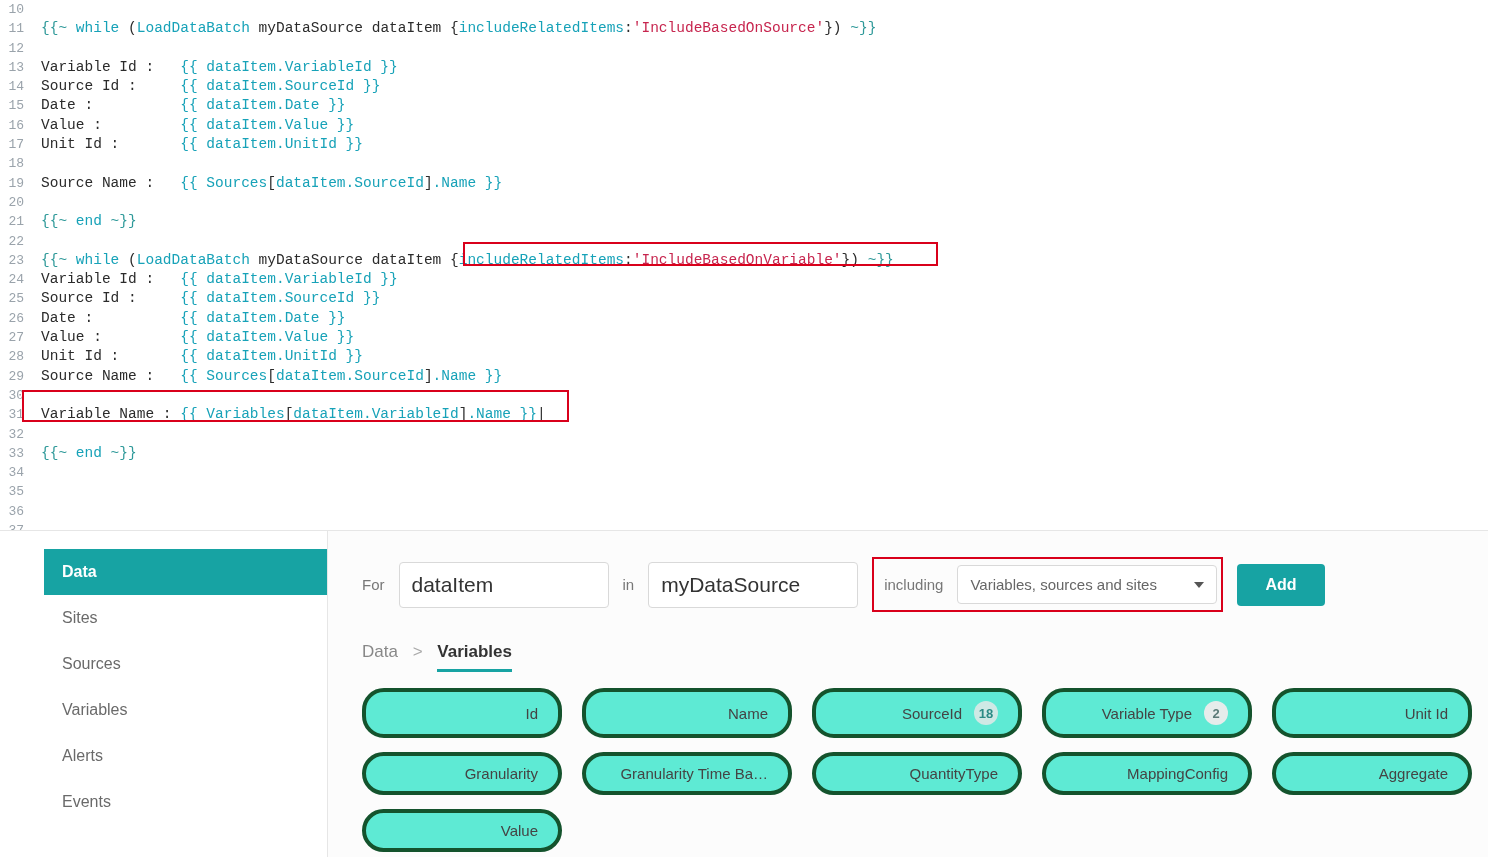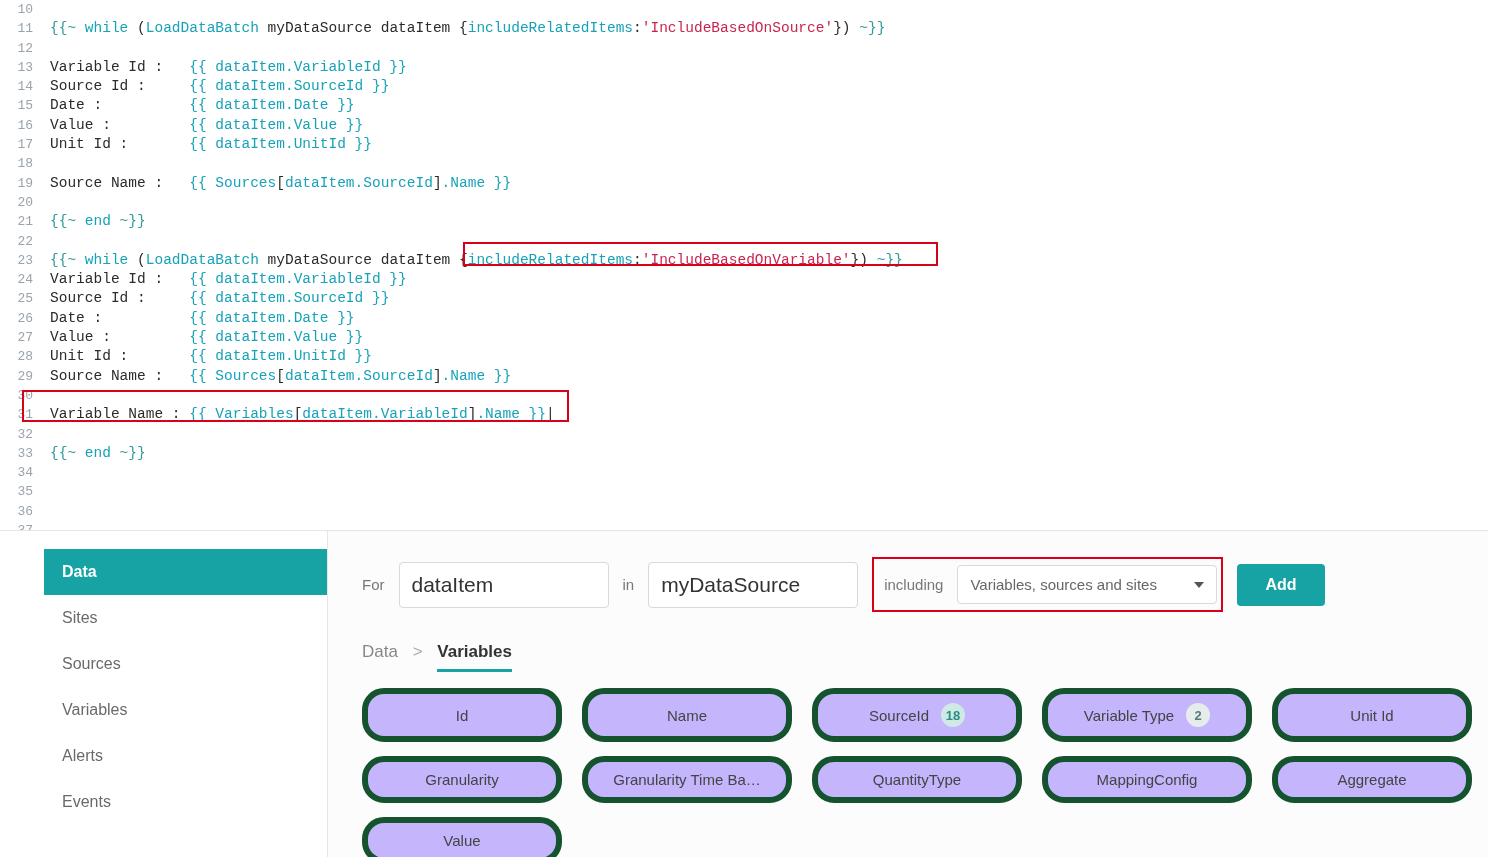--- a/index.html
+++ b/index.html
@@ -19,21 +19,21 @@
     height: 530px;
     background: #ffffff;
     overflow: hidden;
     position: relative;
   }
   .code-area {
     font-family: Consolas, "Courier New", monospace;
     font-size: 14.5px;
     line-height: 19.3px;
     white-space: pre;
-    padding-left: 13px;
+    padding-left: 4px;
   }
   .code-line {
     display: flex;
     align-items: flex-start;
   }
   .gutter {
     width: 24px;
     text-align: right;
     color: #9aa3ab;
     padding-right: 4px;
@@ -171,31 +171,31 @@
     color: #aaa;
   }
 
   .chips {
     display: flex;
     flex-wrap: wrap;
     gap: 14px 20px;
     max-width: 1120px;
   }
   .chip {
-    border: 6px solid #14532d;
+    border: 4px solid #14532d;
     border-radius: 22px;
     padding: 9px 20px;
-    background: #c4b5fd;
+    background: #5eead4;
     color: #444;
     font-size: 15px;
     min-width: 200px;
     text-align: center;
     display: flex;
     align-items: center;
-    justify-content: center;
+    justify-content: flex-end;
     gap: 12px;
     cursor: pointer;
   }
   .badge {
     background: #e6eceb;
     color: #5a7a77;
     border-radius: 50%;
     min-width: 24px;
     height: 24px;
     display: inline-flex;

